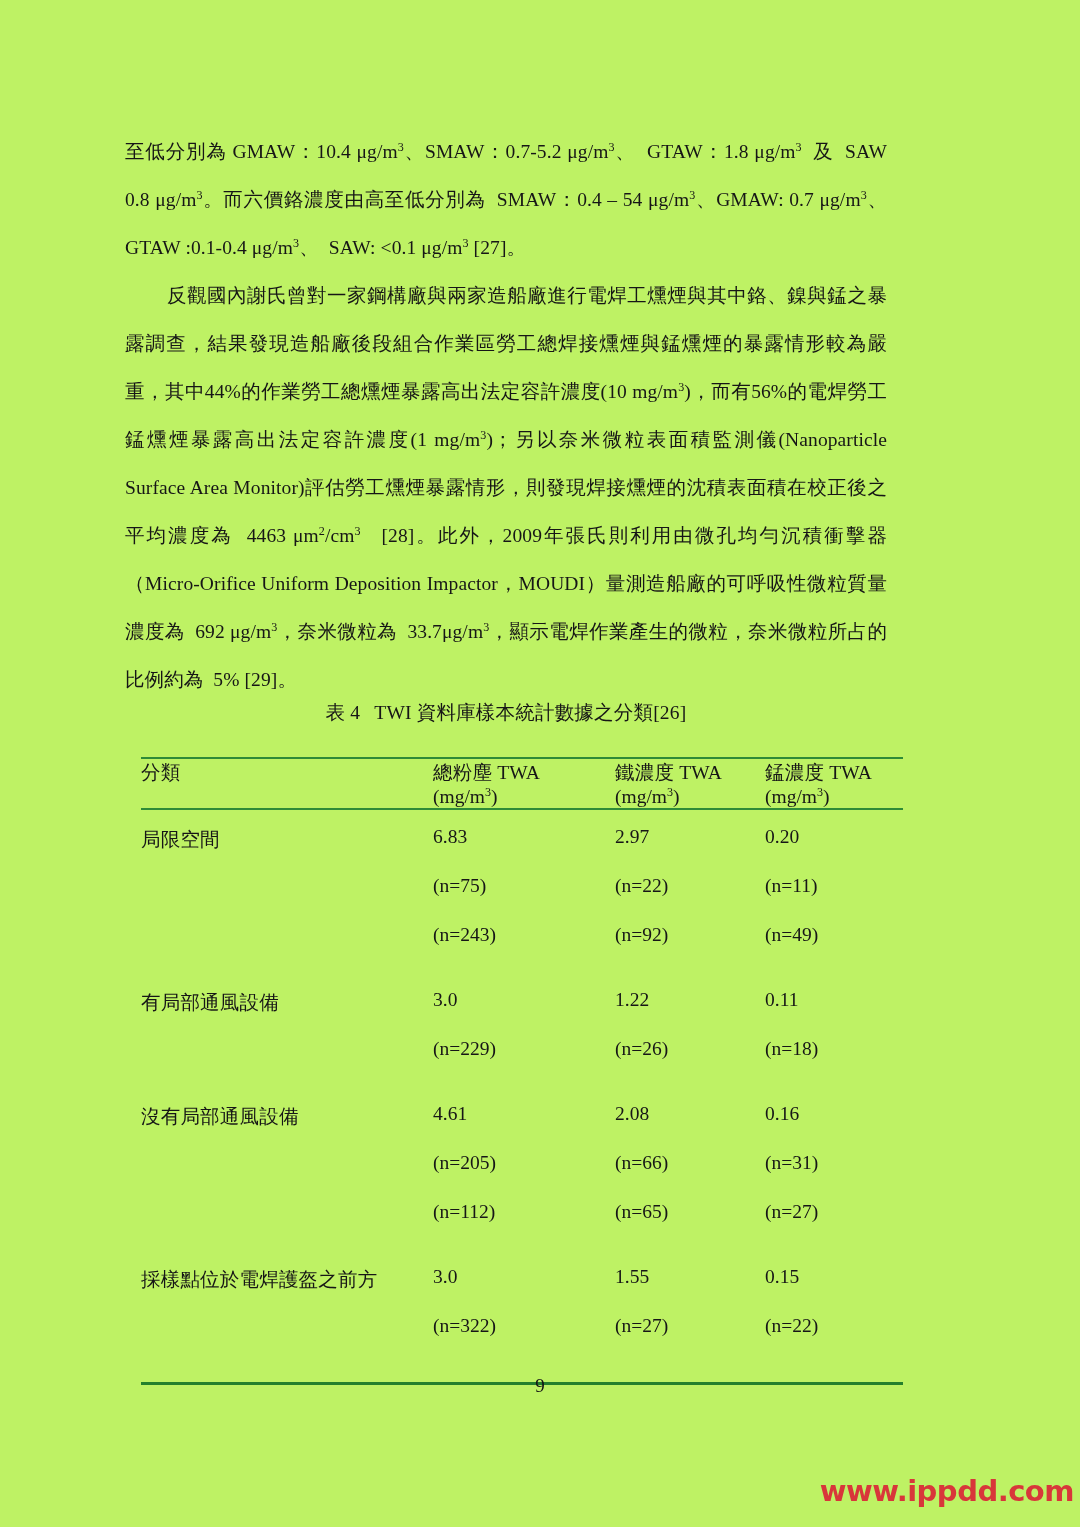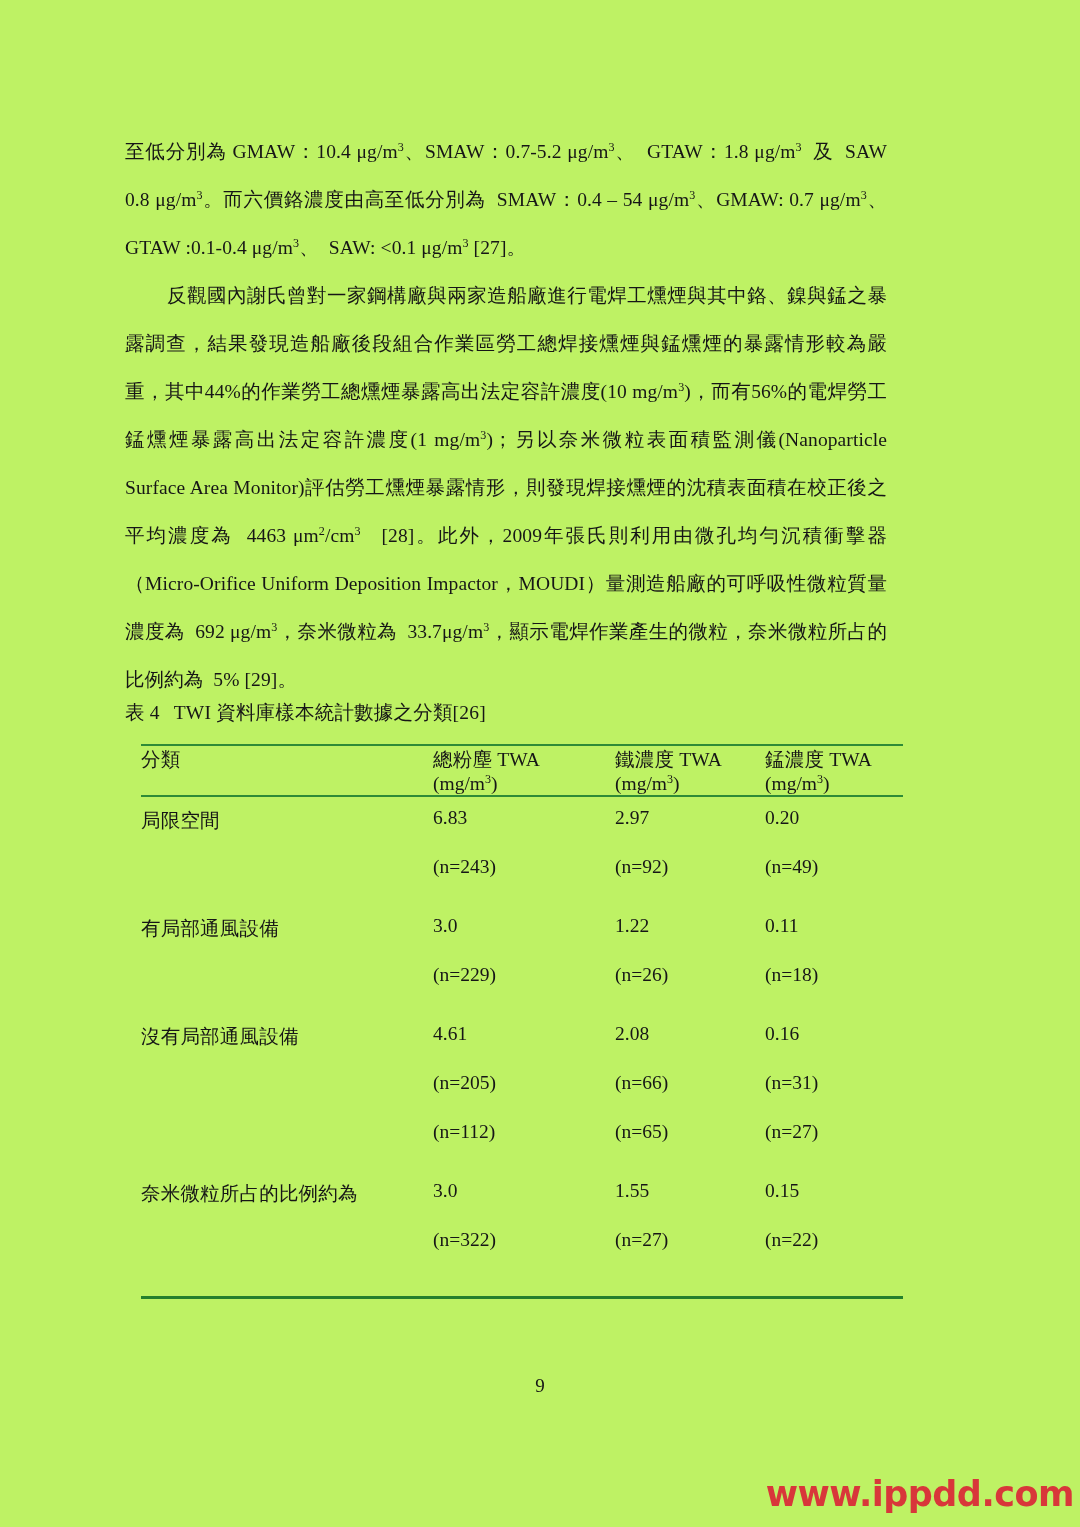--- a/index.html
+++ b/index.html
@@ -55,22 +55,23 @@
 
   
   .table-wrap {
     position: absolute;
     left: 125px;
     top: 698px;
     width: 762px;
   }
   .table-caption {
     font-size: 19.5px;
+    text-align: center;
     line-height: 30px;
-    margin-bottom: 16px;
+    margin-bottom: 29px;
     color: #161616;
     letter-spacing: 0.2px;
   }
   .cap-gap { display: inline-block; width: 14px; }
 
   table.data {
     width: 762px;
     border-collapse: collapse;
     font-size: 19.5px;
     color: #161616;
@@ -103,21 +104,21 @@
     padding: 0;
   }
   .rule-bot td {
     border-top: 3px solid #24802c;
     height: 0;
     font-size: 0;
     line-height: 0;
     padding: 0;
   }
 
-  tr.val td { height: 49px; padding-top: 10px; }
+  tr.val td { height: 49px; padding-top: 16px; }
   tr.n td   { height: 49px; }
 
   tr.spacer td { height: 18px; font-size: 0; line-height: 0; }
 
   .label { white-space: nowrap; letter-spacing: 0.2px; }
 
   
   .page-number {
     position: absolute;
     left: 0;
@@ -128,21 +129,21 @@
     color: #161616;
   }
 
   
   .watermark {
     position: absolute;
     right: 6px;
     top: 1474px;
     font-family: "DejaVu Sans", "Liberation Sans", sans-serif;
     font-weight: bold;
-    font-size: 35px;
+    font-size: 29px;
     color: #d8373a;
     letter-spacing: -0.5px;
     white-space: nowrap;
   }
 </style>
 </head>
 <body>
 
 <div class="page">
 
@@ -200,20 +201,26 @@
           <td></td>
           <td></td>
         </tr>
 
         <tr class="val">
           <td class="label">局限空間</td>
           <td>6.83</td>
           <td>2.97</td>
           <td>0.20</td>
         </tr>
+        <tr class="n">
+          <td></td>
+          <td>(n=75)</td>
+          <td>(n=22)</td>
+          <td>(n=11)</td>
+        </tr>
 
         <tr class="n">
           <td></td>
           <td>(n=243)</td>
           <td>(n=92)</td>
           <td>(n=49)</td>
         </tr>
 
         <tr class="val">
           <td class="label">有局部通風設備</td>
@@ -242,21 +249,21 @@
         </tr>
 
         <tr class="n">
           <td></td>
           <td>(n=112)</td>
           <td>(n=65)</td>
           <td>(n=27)</td>
         </tr>
 
         <tr class="val">
-          <td class="label">奈米微粒所占的比例約為</td>
+          <td class="label">採樣點位於電焊護盔之前方</td>
           <td>3.0</td>
           <td>1.55</td>
           <td>0.15</td>
         </tr>
         <tr class="n">
           <td></td>
           <td>(n=322)</td>
           <td>(n=27)</td>
           <td>(n=22)</td>
         </tr>

